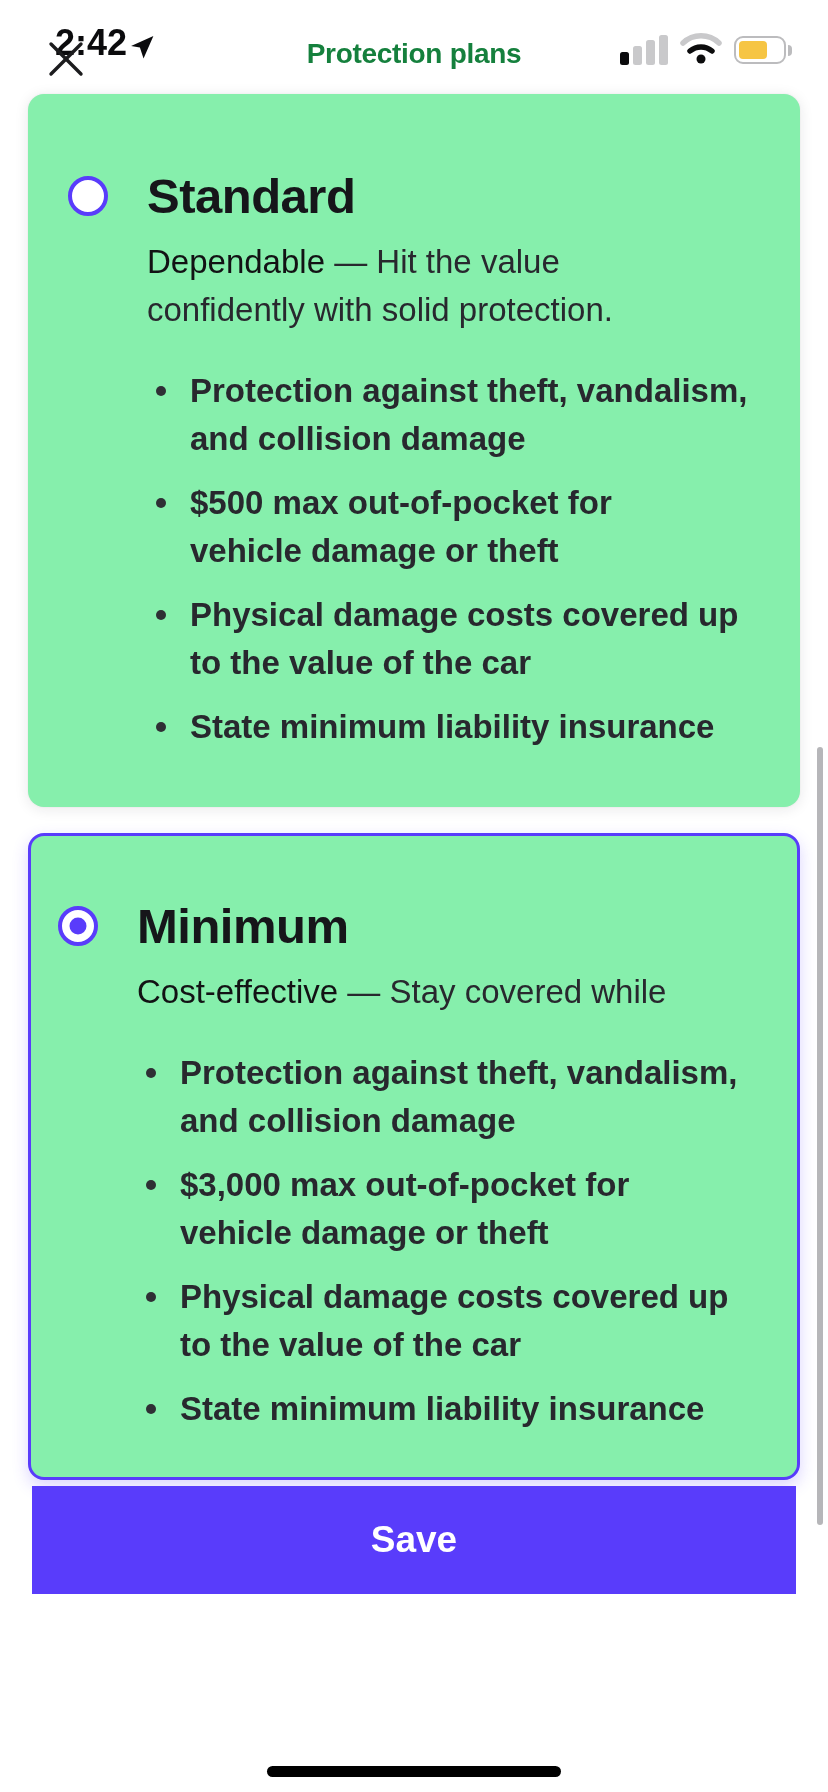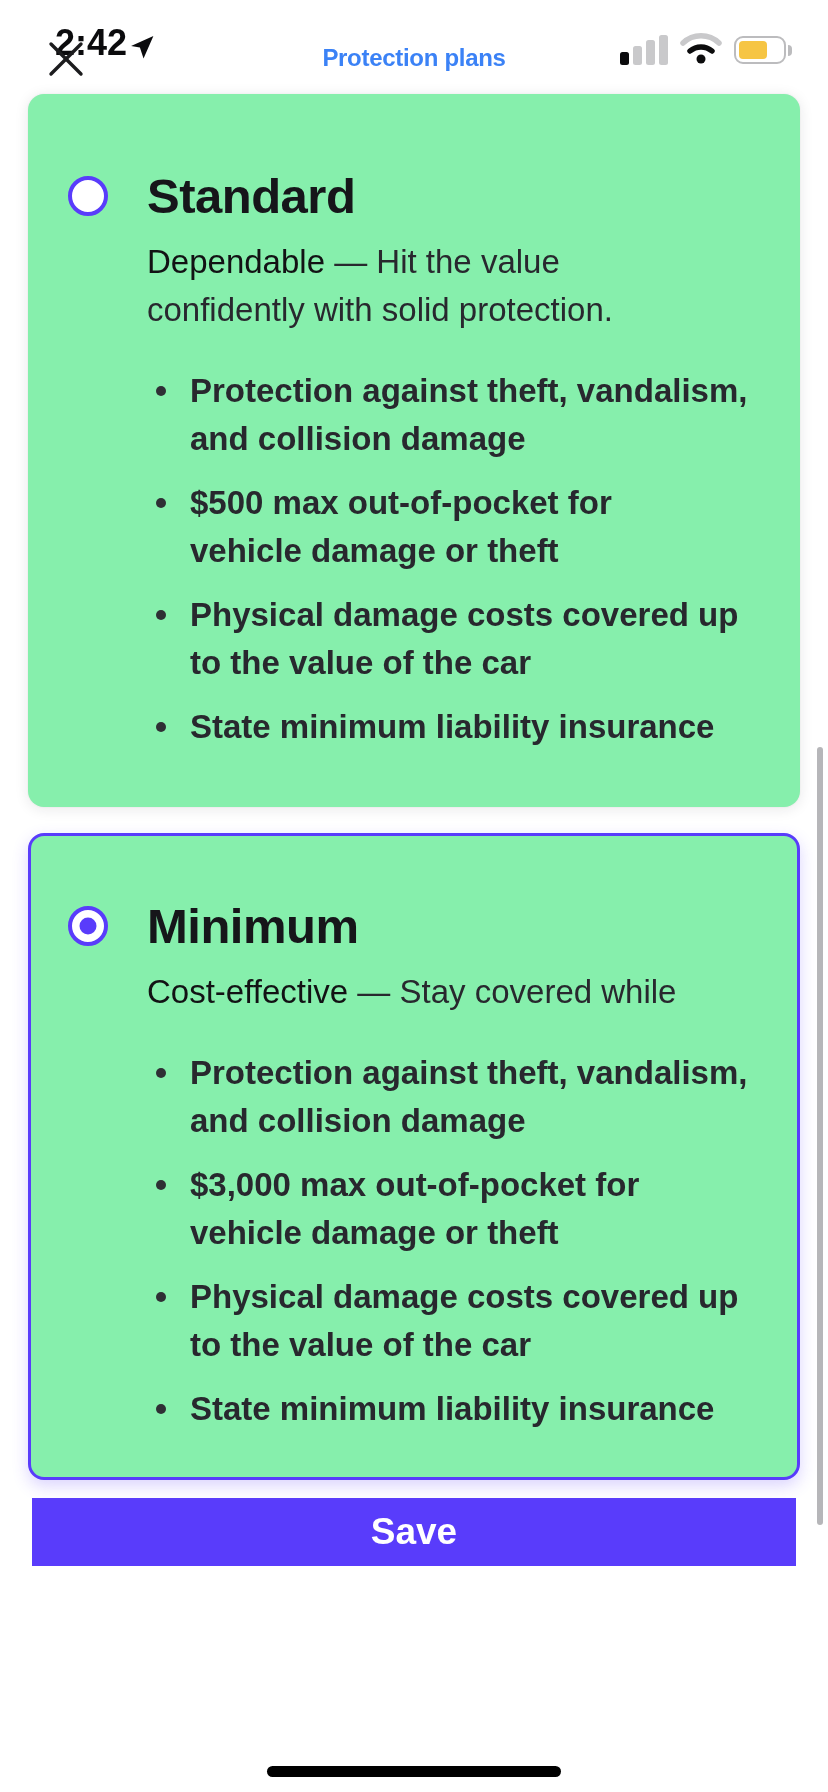--- a/index.html
+++ b/index.html
@@ -16,45 +16,45 @@
   .signal i.on{background:#0b0b0d;}
   .s1{height:13px}.s2{height:19px}.s3{height:25px}.s4{height:30px}
   .battery{display:flex;align-items:center;}
   .batt-body{position:relative;width:52px;height:28px;border:2.5px solid #bcbcbe;border-radius:9px;box-sizing:border-box;background:#fff;}
   .batt-fill{position:absolute;left:3px;top:3px;bottom:3px;width:28px;border-radius:4px;background:#f6c544;}
   .batt-tip{width:4px;height:11px;margin-left:2px;border-radius:0 4px 4px 0;background:#bcbcbe;}
 
   
   .nav{position:relative;height:56px;margin-top:32px;}
   .close-btn{position:absolute;left:42px;top:4px;width:48px;height:48px;background:none;border:none;padding:4px;cursor:pointer;}
-  .page-title{position:absolute;left:0;right:0;top:12px;text-align:center;font-size:24px;font-weight:700;color:#3b82f6;letter-spacing:-0.3px;}
+  .page-title{position:absolute;left:0;right:0;top:6px;text-align:center;font-size:28px;font-weight:700;color:#15803d;letter-spacing:-0.3px;}
 
   
   .card{margin:6px 28px 0;background:#86efac;border-radius:16px;padding:74px 40px 56px;box-sizing:border-box;
         box-shadow:0 2px 14px rgba(30,30,40,0.10),0 0 2px rgba(30,30,40,0.07);cursor:pointer;}
   .card + .card{margin-top:26px;}
-  .card.selected{border:3px solid #593cfb;padding:62px 37px 44px;
+  .card.selected{border:3px solid #593cfb;padding:62px 27px 44px;
         box-shadow:0 6px 16px rgba(89,60,251,0.22);}
   .opt-head{display:flex;align-items:center;}
   .radio{width:40px;height:40px;box-sizing:border-box;border:4px solid #593cfb;border-radius:50%;flex:none;position:relative;background:#fff;}
   .radio.checked::after{content:"";position:absolute;left:50%;top:50%;transform:translate(-50%,-50%);
         width:17px;height:17px;border-radius:50%;background:#593cfb;}
   .opt-name{margin-left:39px;font-size:49px;line-height:56px;font-weight:700;color:#16161a;letter-spacing:-0.5px;}
   .opt-body{margin-left:79px;}
   .tagline{margin-top:14px;font-size:33px;line-height:48px;color:#28282e;}
   .tagline .tl-line{display:block;}
   .tagline .lead{font-weight:400;color:#121214;}
   .features{list-style:none;margin:24px 0 0;padding:0;font-weight:bold;}
   .feature{position:relative;padding-left:43px;margin-bottom:16px;font-size:33px;line-height:48px;color:#28282e;}
   .feature:last-child{margin-bottom:0;}
   .feature::before{content:"";position:absolute;left:9px;top:19px;width:10px;height:10px;border-radius:50%;background:#2f2f35;}
   .feature span{display:block;}
 
   
-  .save-btn{display:flex;align-items:center;justify-content:center;margin:18px 32px 0;width:764px;height:68px;
+  .save-btn{display:flex;align-items:center;justify-content:center;margin:6px 32px 0;width:764px;height:108px;
         background:#593cfb;border:none;color:#ffffff;font-size:37px;font-weight:600;
         font-family:"Liberation Sans","DejaVu Sans",sans-serif;cursor:pointer;}
 
   
   .scroll-indicator{position:absolute;right:5px;top:747px;width:6px;height:778px;border-radius:3px;background:rgba(110,110,115,0.5);}
   .home-indicator{position:absolute;left:50%;bottom:15px;transform:translateX(-50%);width:294px;height:11px;border-radius:6px;background:#000;}
 </style>
 </head>
 <body>
 

